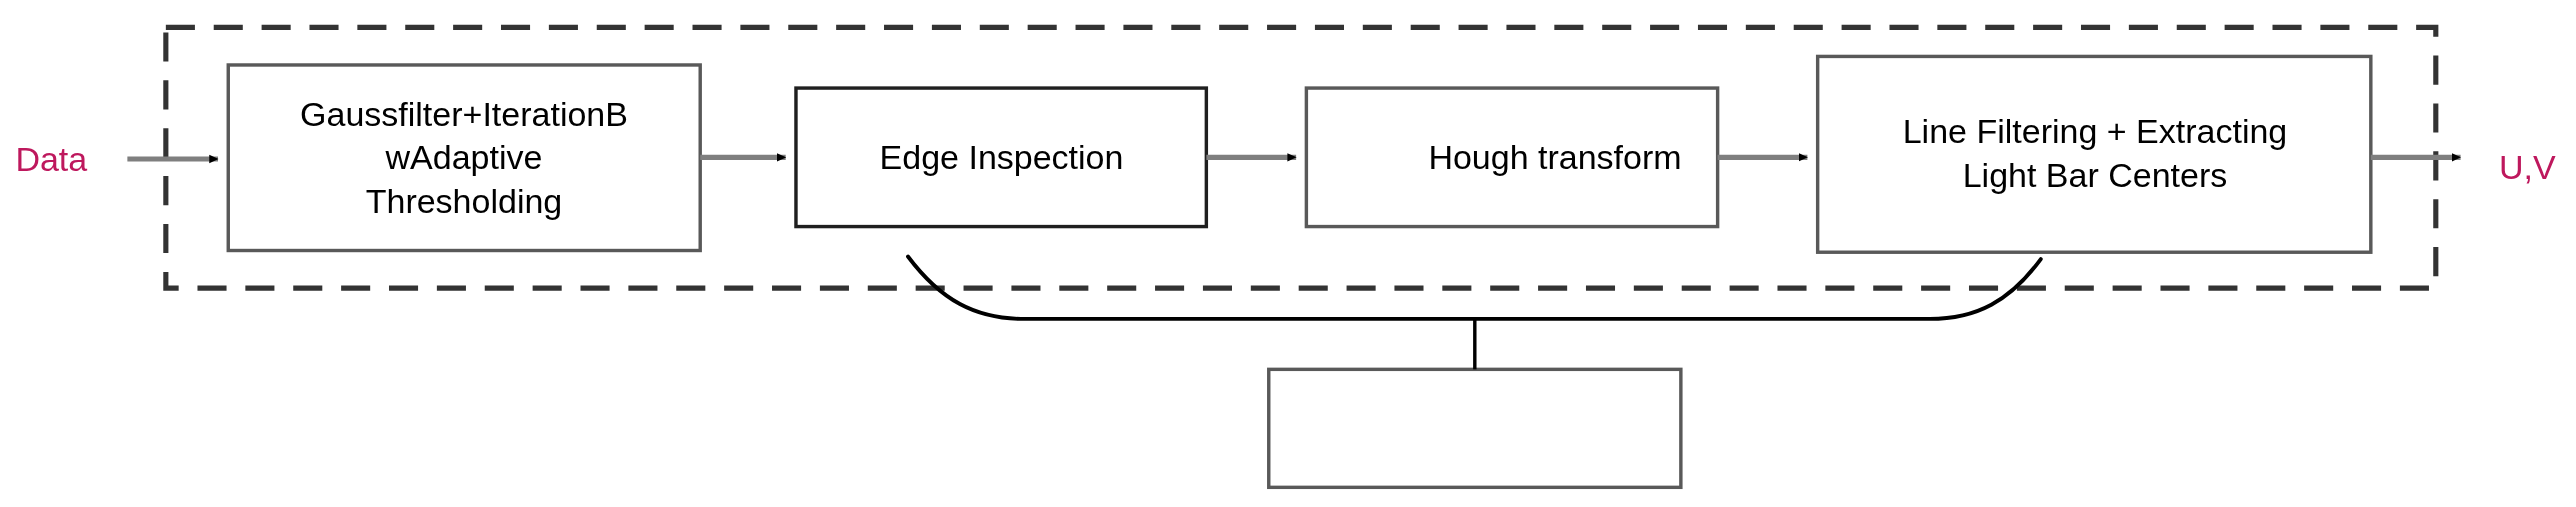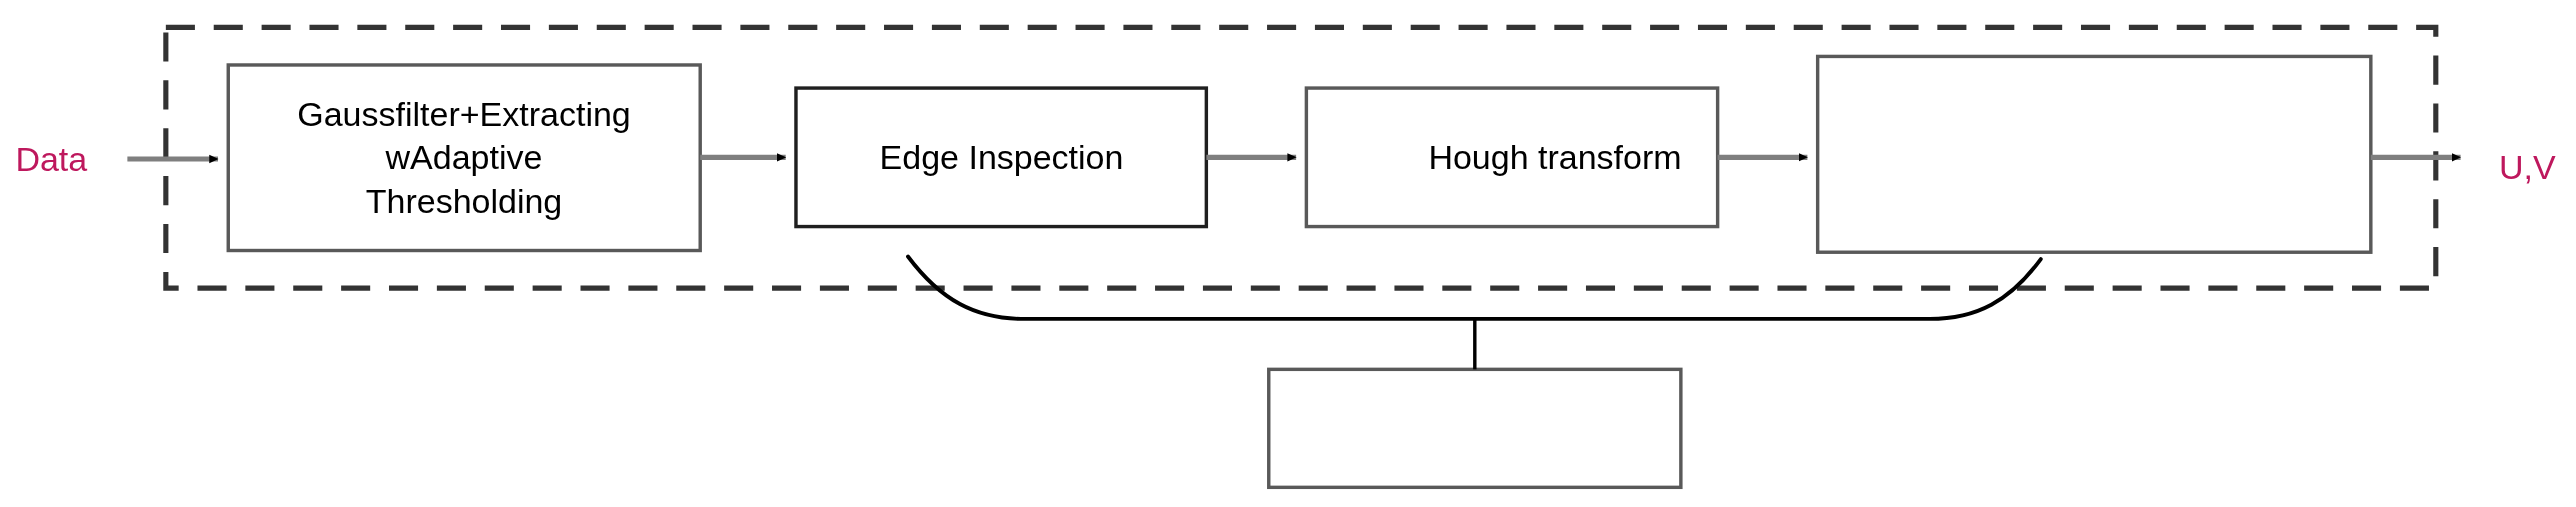--- a/index.html
+++ b/index.html
@@ -86,24 +86,26 @@
 
     <path d="M1061,300 C1100,352 1140,372 1193,373 L2256,373 C2311,373 2350,352 2386,303" fill="none" stroke="#000000" stroke-width="4.5" stroke-linecap="round"></path>
 
     <line x1="1724" y1="373" x2="1724" y2="432" stroke="#000000" stroke-width="4"></line>
   </svg>
 
   <div class="io-label" style="left:15.4px; top:140px;">Data</div>
 
   <div class="io-label" style="left:2499px; top:148px;">U,V</div>
 
-  <div class="node-label box-1-label" style="left:228px; top:65px; width:472px; height:186px;">Gaussfilter+Extracting
+  <div class="node-label box-1-label" style="left:228px; top:65px; width:472px; height:186px;">Gaussfilter+IterationB
 wAdaptive
 Thresholding</div>
 
   <div class="node-label box-2-label" style="left:796px; top:88px; width:411px; height:139px;">Edge Inspection</div>
 
   <div class="node-label box-3-label" style="left:1306px; top:88px; width:412px; height:139px;padding-left:43px;">Hough transform</div>
 
+  <div class="node-label box-4-label" style="left:1818px; top:56px; width:554px; height:196px;">Line Filtering + Extracting
+Light Bar Centers</div>
 
 
 </div>
 
 
 </body></html>

